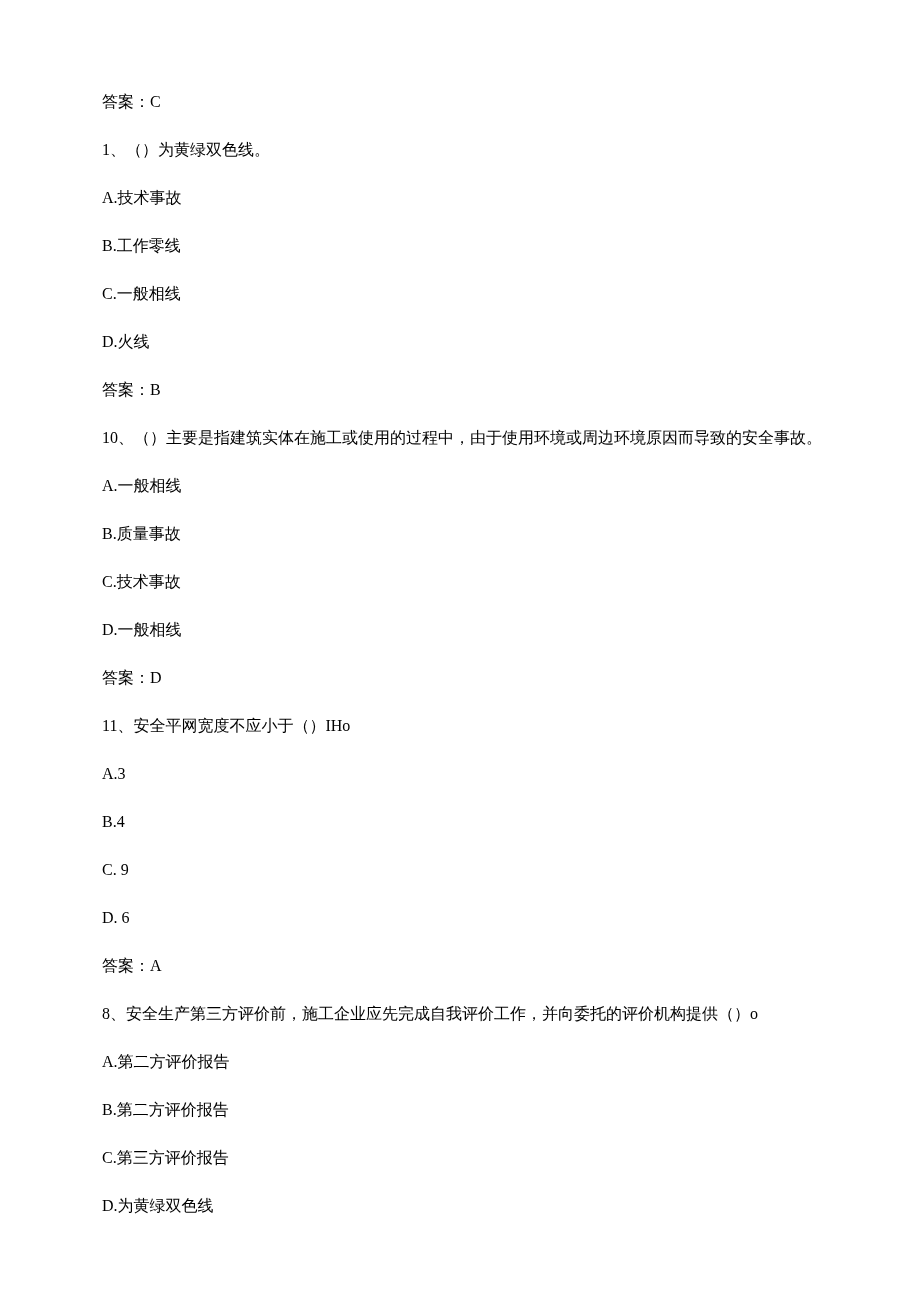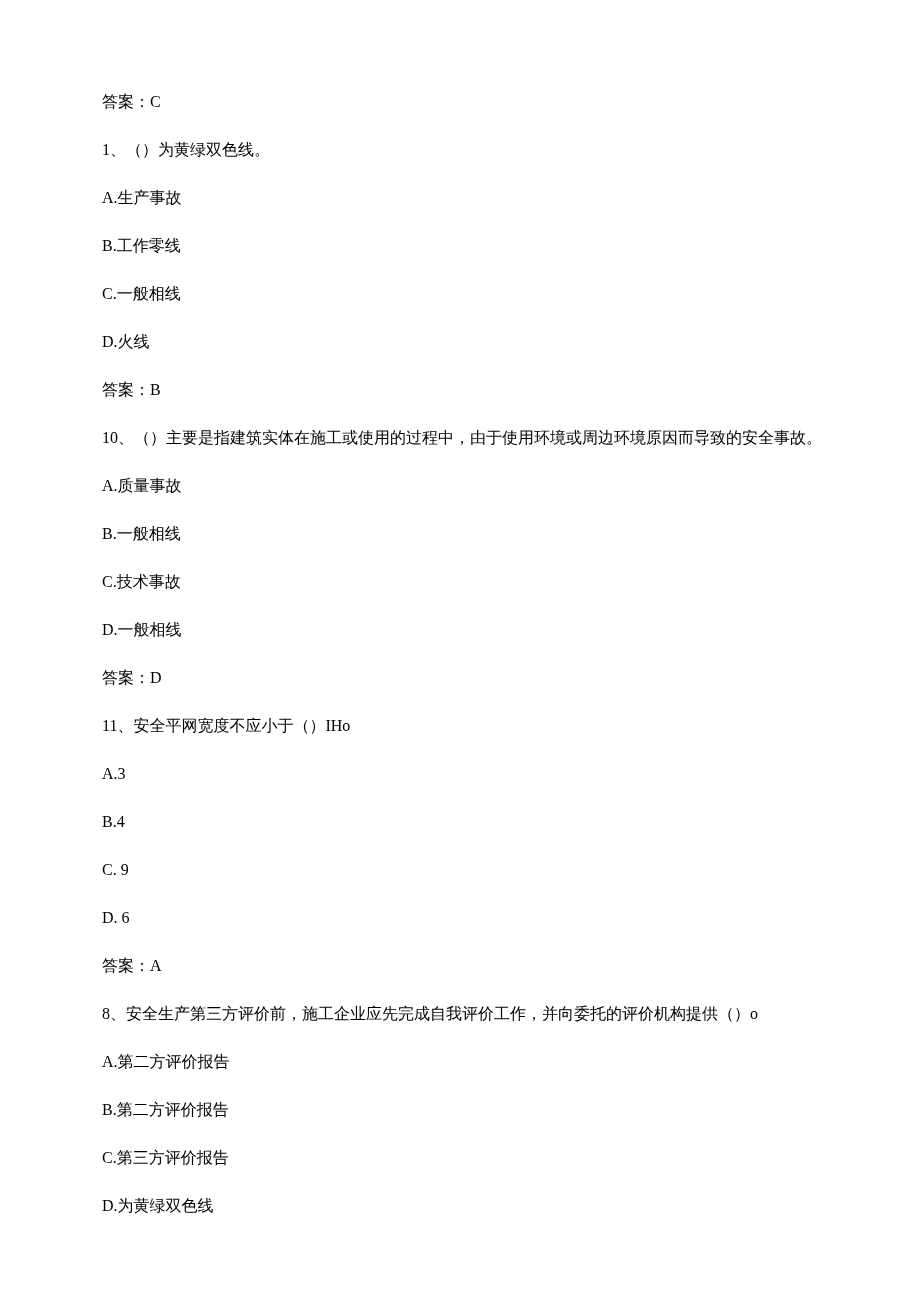--- a/index.html
+++ b/index.html
@@ -19,28 +19,28 @@
   p {
     margin: 0 0 24px 0;
     text-indent: 2em;
   }
 </style>
 </head>
 <body>
 
 <p>答案：C</p>
 <p>1、（）为黄绿双色线。</p>
-<p>A.生产事故</p>
+<p>A.技术事故</p>
 <p>B.工作零线</p>
 <p>C.一般相线</p>
 <p>D.火线</p>
 <p>答案：B</p>
 <p><span>10、（）主要是指建筑实体在施工或使用的过程中，由于使用环境或周边环境原因而导致的安全事故。</span></p>
-<p>A.质量事故</p>
-<p>B.一般相线</p>
+<p>A.一般相线</p>
+<p>B.质量事故</p>
 <p>C.技术事故</p>
 <p>D.一般相线</p>
 <p>答案：D</p>
 <p>11、安全平网宽度不应小于（）IHo</p>
 <p>A.3</p>
 <p>B.4</p>
 <p>C. 9</p>
 <p>D. 6</p>
 <p>答案：A</p>
 <p><span>8、安全生产第三方评价前，施工企业应先完成自我评价工作，并向委托的评价机构提供（）o</span></p>

